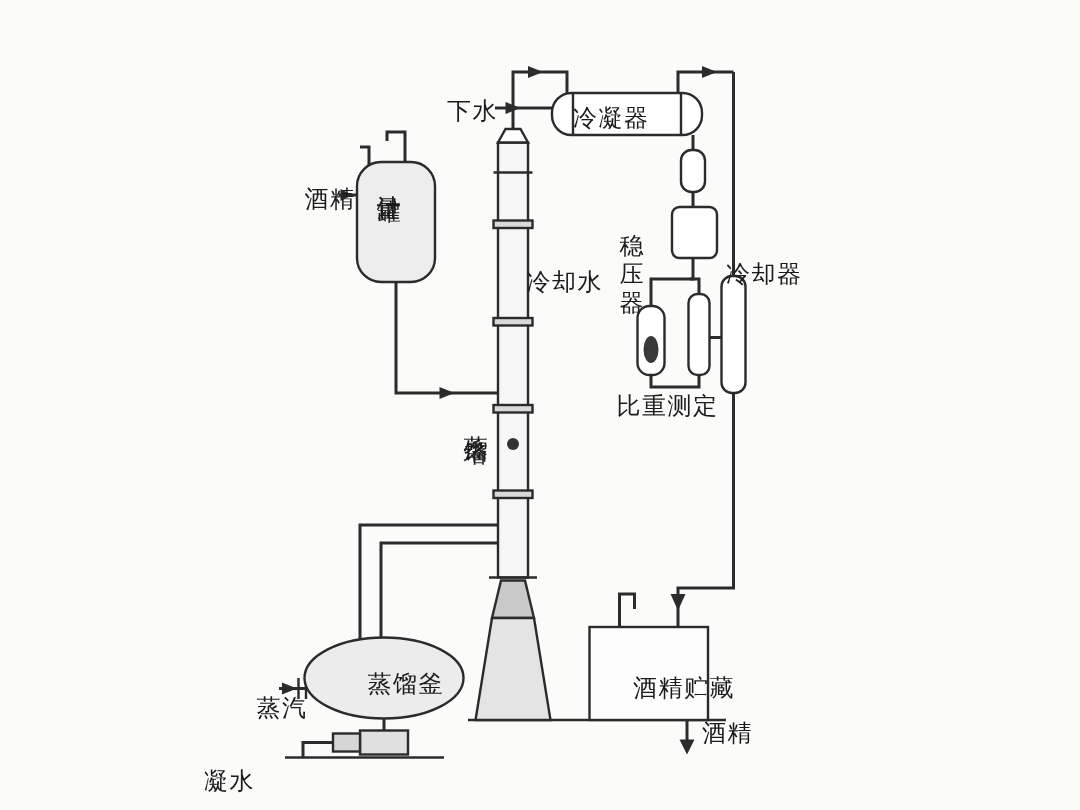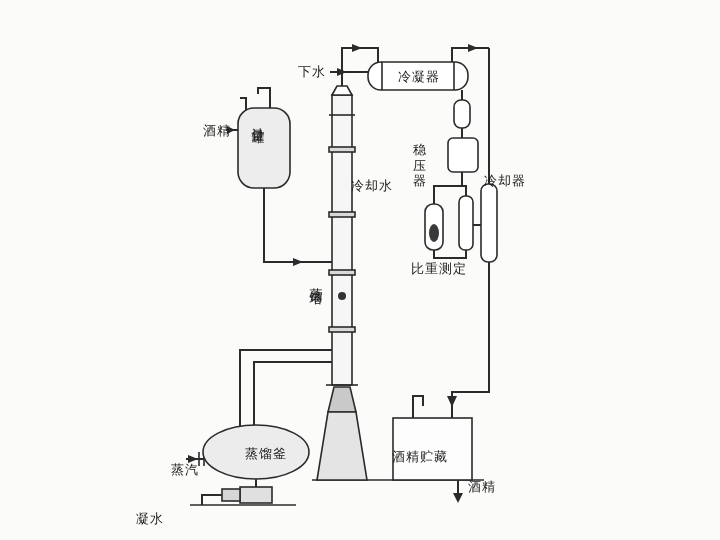--- a/index.html
+++ b/index.html
@@ -3,25 +3,25 @@
 <meta charset="utf-8">
 <style>
   html,body{margin:0;padding:0}
   .stage{
     position:relative;width:720px;height:540px;
     background:#fbfbfa;overflow:hidden;
     font-family:"DejaVu Sans",sans-serif;
   }
   .stage svg{position:absolute;left:0;top:0}
   .lbl{
-    position:absolute;font-size:13px;line-height:1.2;color:#1b1b1b;
+    position:absolute;font-size:16px;line-height:1.2;color:#1b1b1b;
     letter-spacing:1px;white-space:nowrap;z-index:5;font-weight:500;
   }
   .v{writing-mode:vertical-rl;text-orientation:upright;letter-spacing:2px;}
-  .wrap{white-space:normal;width:27px;letter-spacing:1px;}
+  .wrap{white-space:normal;width:27px;letter-spacing:1px;margin-top:12px;}
 </style>
 </head>
 <body>
 
 <div class="stage">
 
   <svg width="720" height="540" viewBox="0 0 720 540">
 
     <g stroke="#2b2b2b" stroke-width="2" fill="none">
       <path d="M342,95 V48 H378 V62"></path>
@@ -97,27 +97,27 @@
       <polygon points="337,68 347,72 337,76"></polygon>
       <polygon points="293,258 303,262 293,266"></polygon>
       <polygon points="227,126 235,130 227,134"></polygon>
       <polygon points="447,396 457,396 452,407"></polygon>
       <polygon points="188,455 198,459 188,463"></polygon>
       <polygon points="453,493 463,493 458,503"></polygon>
     </g>
   </svg>
 
   <div class="lbl" style="left:298px;top:64px">下水</div>
-  <div class="lbl" style="left:398px;top:69px">冷凝器</div>
+  <div class="lbl" style="left:382px;top:69px">冷凝器</div>
   <div class="lbl" style="left:203px;top:123px">酒精</div>
   <div class="lbl v" style="left:250px;top:117px">计量罐</div>
   <div class="lbl wrap" style="left:413px;top:142px">稳压器</div>
   <div class="lbl" style="left:351px;top:178px">冷却水</div>
   <div class="lbl" style="left:484px;top:173px">冷却器</div>
   <div class="lbl" style="left:411px;top:261px">比重测定</div>
   <div class="lbl v" style="left:308px;top:277px">蒸馏塔</div>
   <div class="lbl" style="left:171px;top:462px">蒸汽</div>
   <div class="lbl" style="left:245px;top:446px">蒸馏釜</div>
-  <div class="lbl" style="left:392px;top:449px">酒精贮藏</div>
+  <div class="lbl" style="left:422px;top:449px">酒精贮藏</div>
   <div class="lbl" style="left:468px;top:479px">酒精</div>
   <div class="lbl" style="left:136px;top:511px">凝水</div>
 
 </div>
 
 </body></html>

